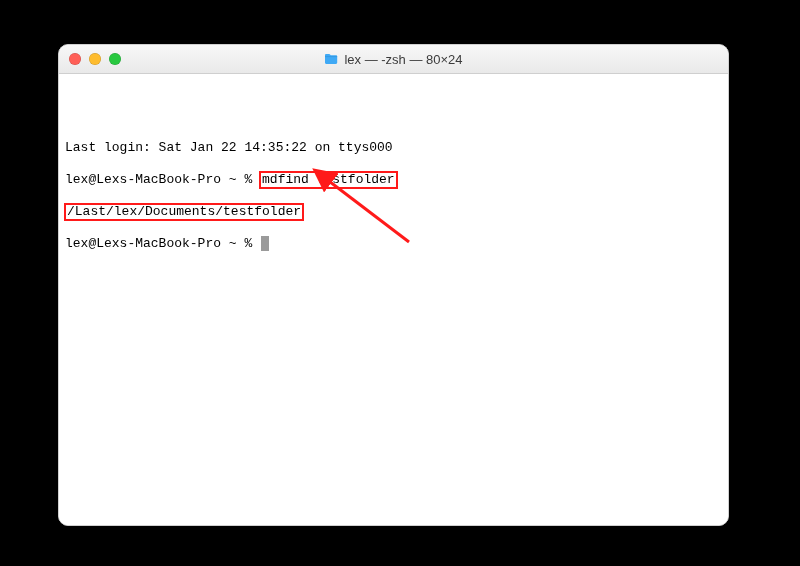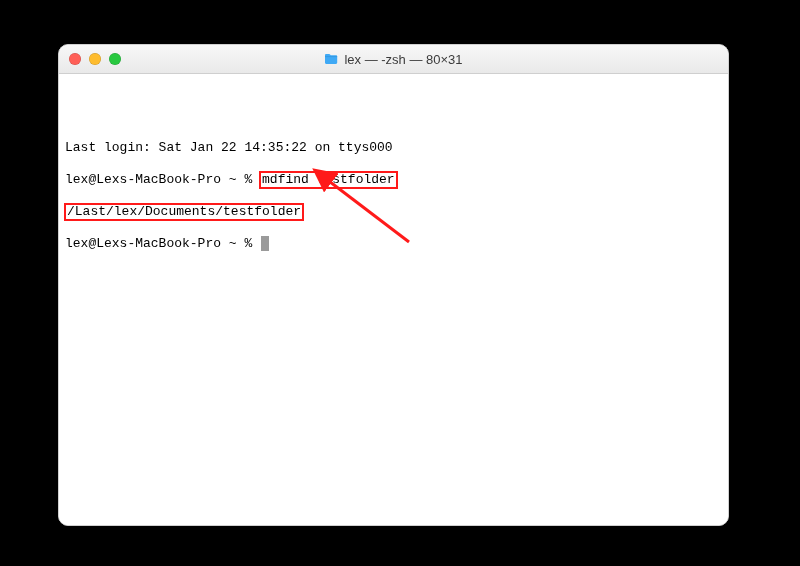--- a/index.html
+++ b/index.html
@@ -112,21 +112,21 @@
         <div class="tl yellow"></div>
         <div class="tl green"></div>
       </div>
       <div class="title">
         <span class="folder-icon">
           <svg width="14" height="12" viewBox="0 0 14 12">
             <path d="M1 2.2C1 1.54 1.54 1 2.2 1h2.9c.4 0 .77.2 1 .53L6.7 2.3H12c.66 0 1.2.54 1.2 1.2v6.3c0 .66-.54 1.2-1.2 1.2H2.2C1.54 11 1 10.46 1 9.8V2.2z" fill="#3fa9f5"></path>
             <path d="M1 3.6h12.2" stroke="#2b8fd6" stroke-width="0.6"></path>
           </svg>
         </span>
-        <span>lex — -zsh — 80×31</span>
+        <span>lex — -zsh — 80×24</span>
       </div>
     </div>
 
     <div class="terminal-body">
 <div class="line"><span>Last login: Sat Jan 22 14:35:22 on ttys000</span></div>
 <div class="line"><span>lex@Lexs-MacBook-Pro ~ % </span><span class="hl"><span>mdfind testfolder</span></span></div>
 <div class="line"><span class="hl"><span>/Last/lex/Documents/testfolder</span></span></div>
 <div class="line"><span>lex@Lexs-MacBook-Pro ~ % </span><span class="cursor"></span></div>
 
       <svg class="annotation-arrow" width="120" height="90" style="left:240px; top:44px;">

